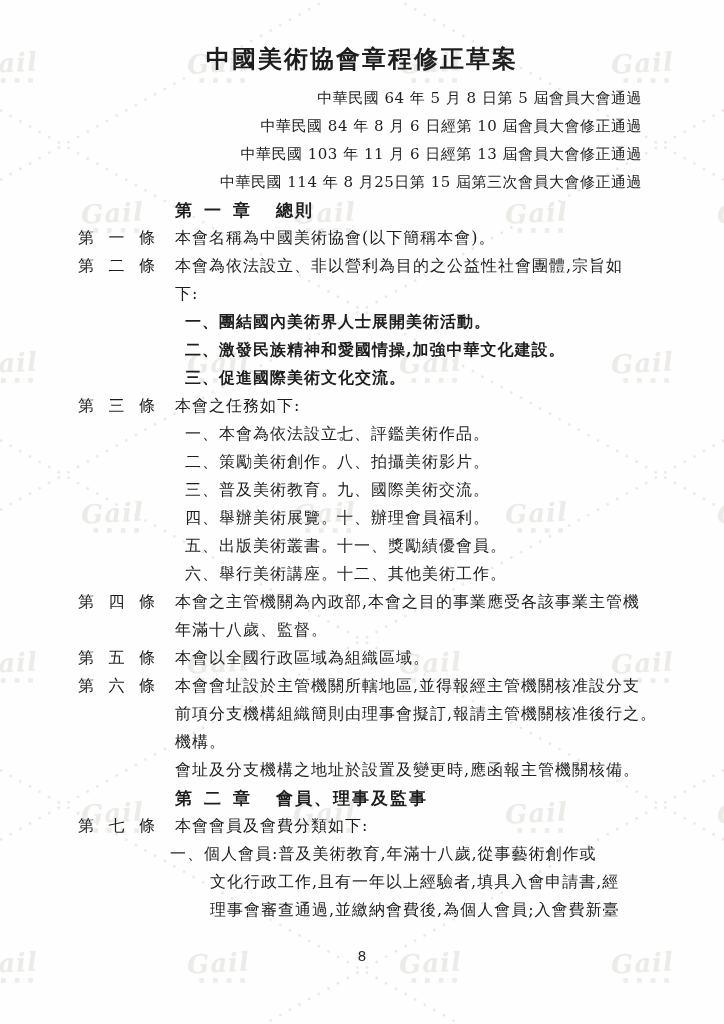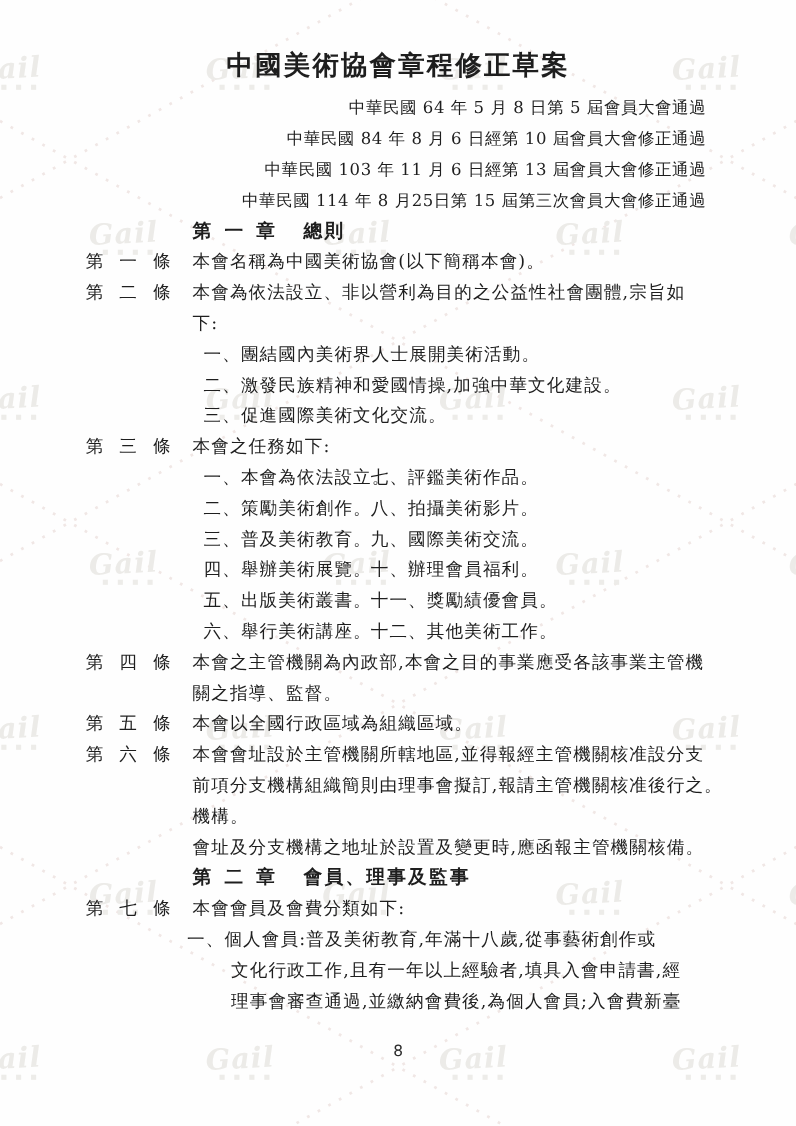--- a/index.html
+++ b/index.html
@@ -59,21 +59,21 @@
   .ch-title { margin-left:14px; letter-spacing:2px; }
   .article { display:flex; align-items:flex-start; font-size:16px; line-height:28px; }
   .art-label {
     flex:0 0 77px;
     margin-left:78px;
     display:flex; justify-content:space-between;
     white-space:nowrap;
   }
   .art-body { margin-left:20px; letter-spacing:1px; }
   .art-line { white-space:nowrap; }
-  .sub-item { margin-left:10px; white-space:nowrap; }
+  .sub-item { margin-left:10px; white-space:nowrap;font-weight:bold; }
   .task-row { display:flex; margin-left:10px; }
   .task-left { width:152px; white-space:nowrap; }
   .task-right { white-space:nowrap; }
   .member-first { margin-left:-5px; white-space:nowrap; }
   .member-cont { margin-left:35px; white-space:nowrap; }
   .page-number {
     position:absolute; left:0; right:0; top:948px;
     text-align:center;
     font-family:"DejaVu Sans","Liberation Sans",sans-serif;
     font-size:14px; color:#2a2a2a;
@@ -287,21 +287,21 @@
     </div>
 
     <div class="article">
       <div class="art-label">
         <span>第</span>
         <span>四</span>
         <span>條</span>
       </div>
       <div class="art-body">
         <div class="art-line">本會之主管機關為內政部,本會之目的事業應受各該事業主管機</div>
-        <div class="art-line">關之指導、監督。</div>
+        <div class="art-line">年滿十八歲、監督。</div>
       </div>
     </div>
 
     <div class="article">
       <div class="art-label">
         <span>第</span>
         <span>五</span>
         <span>條</span>
       </div>
       <div class="art-body">

